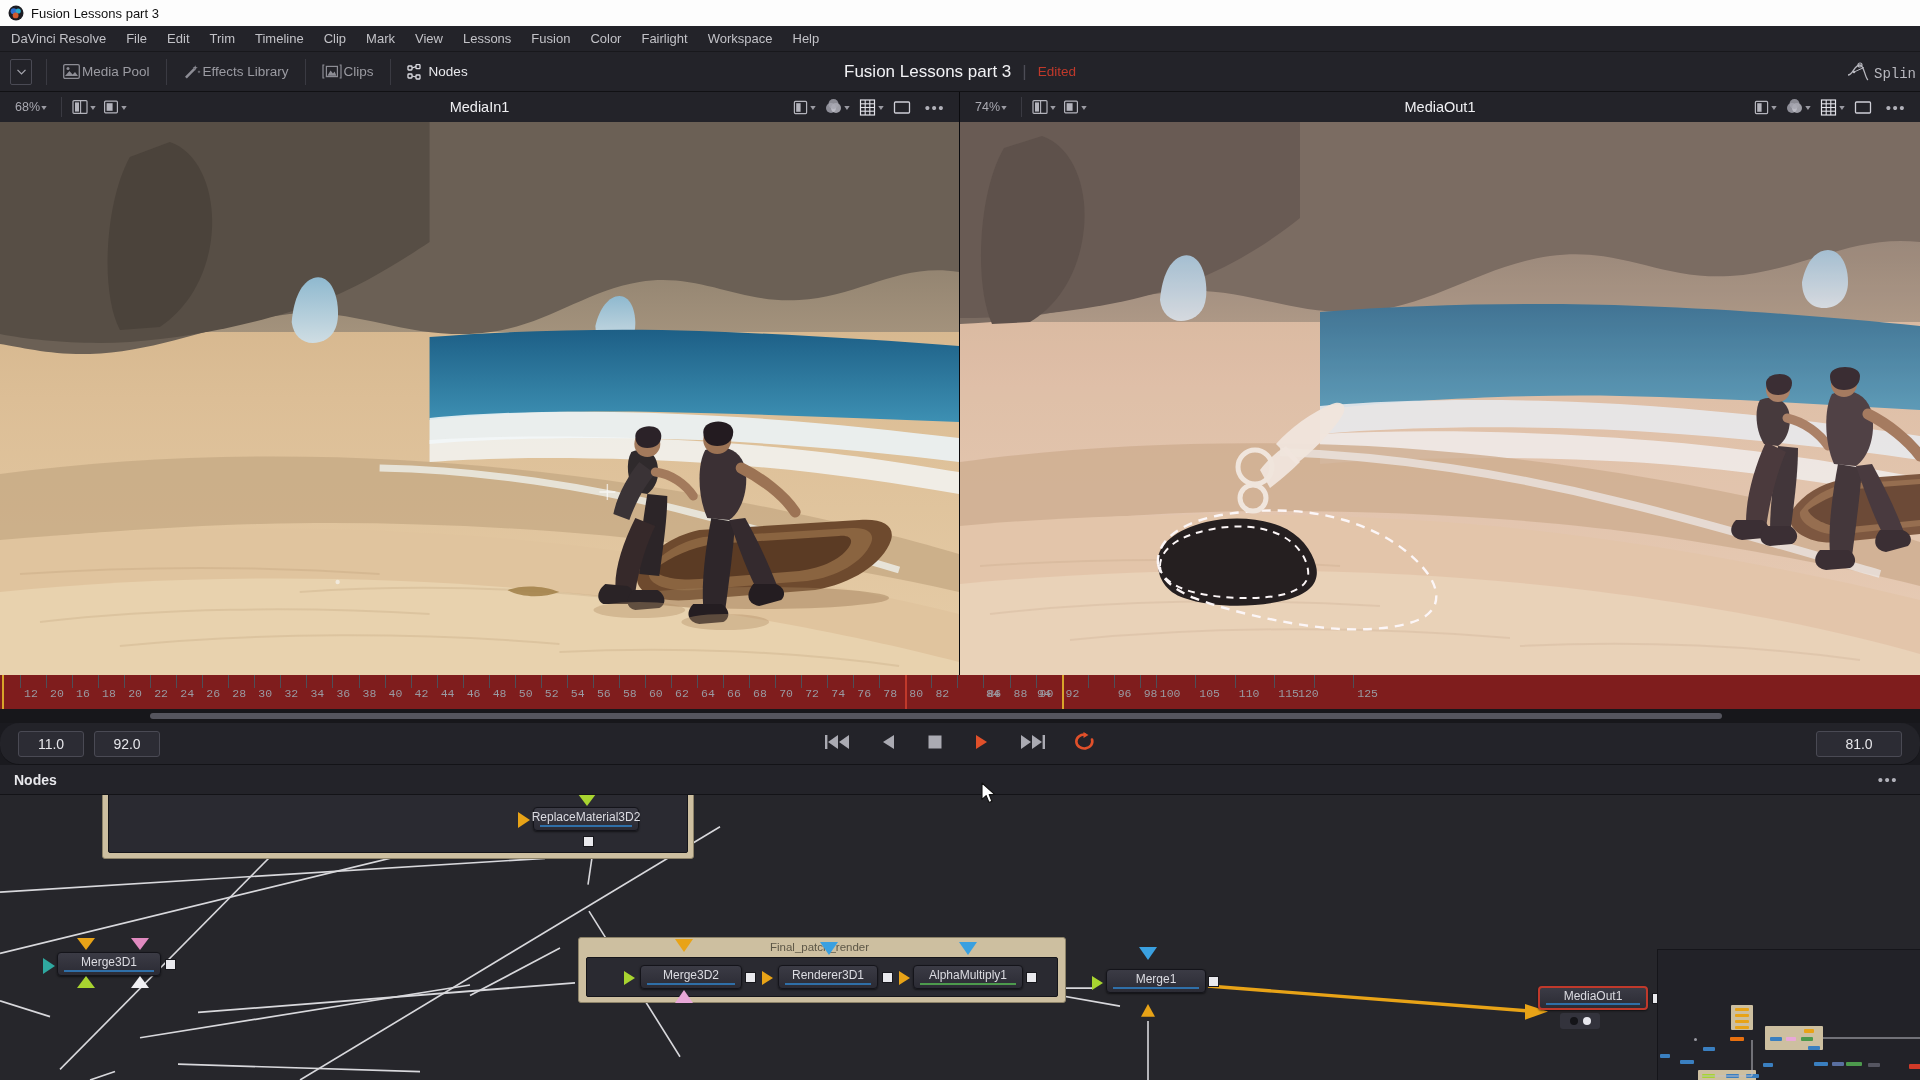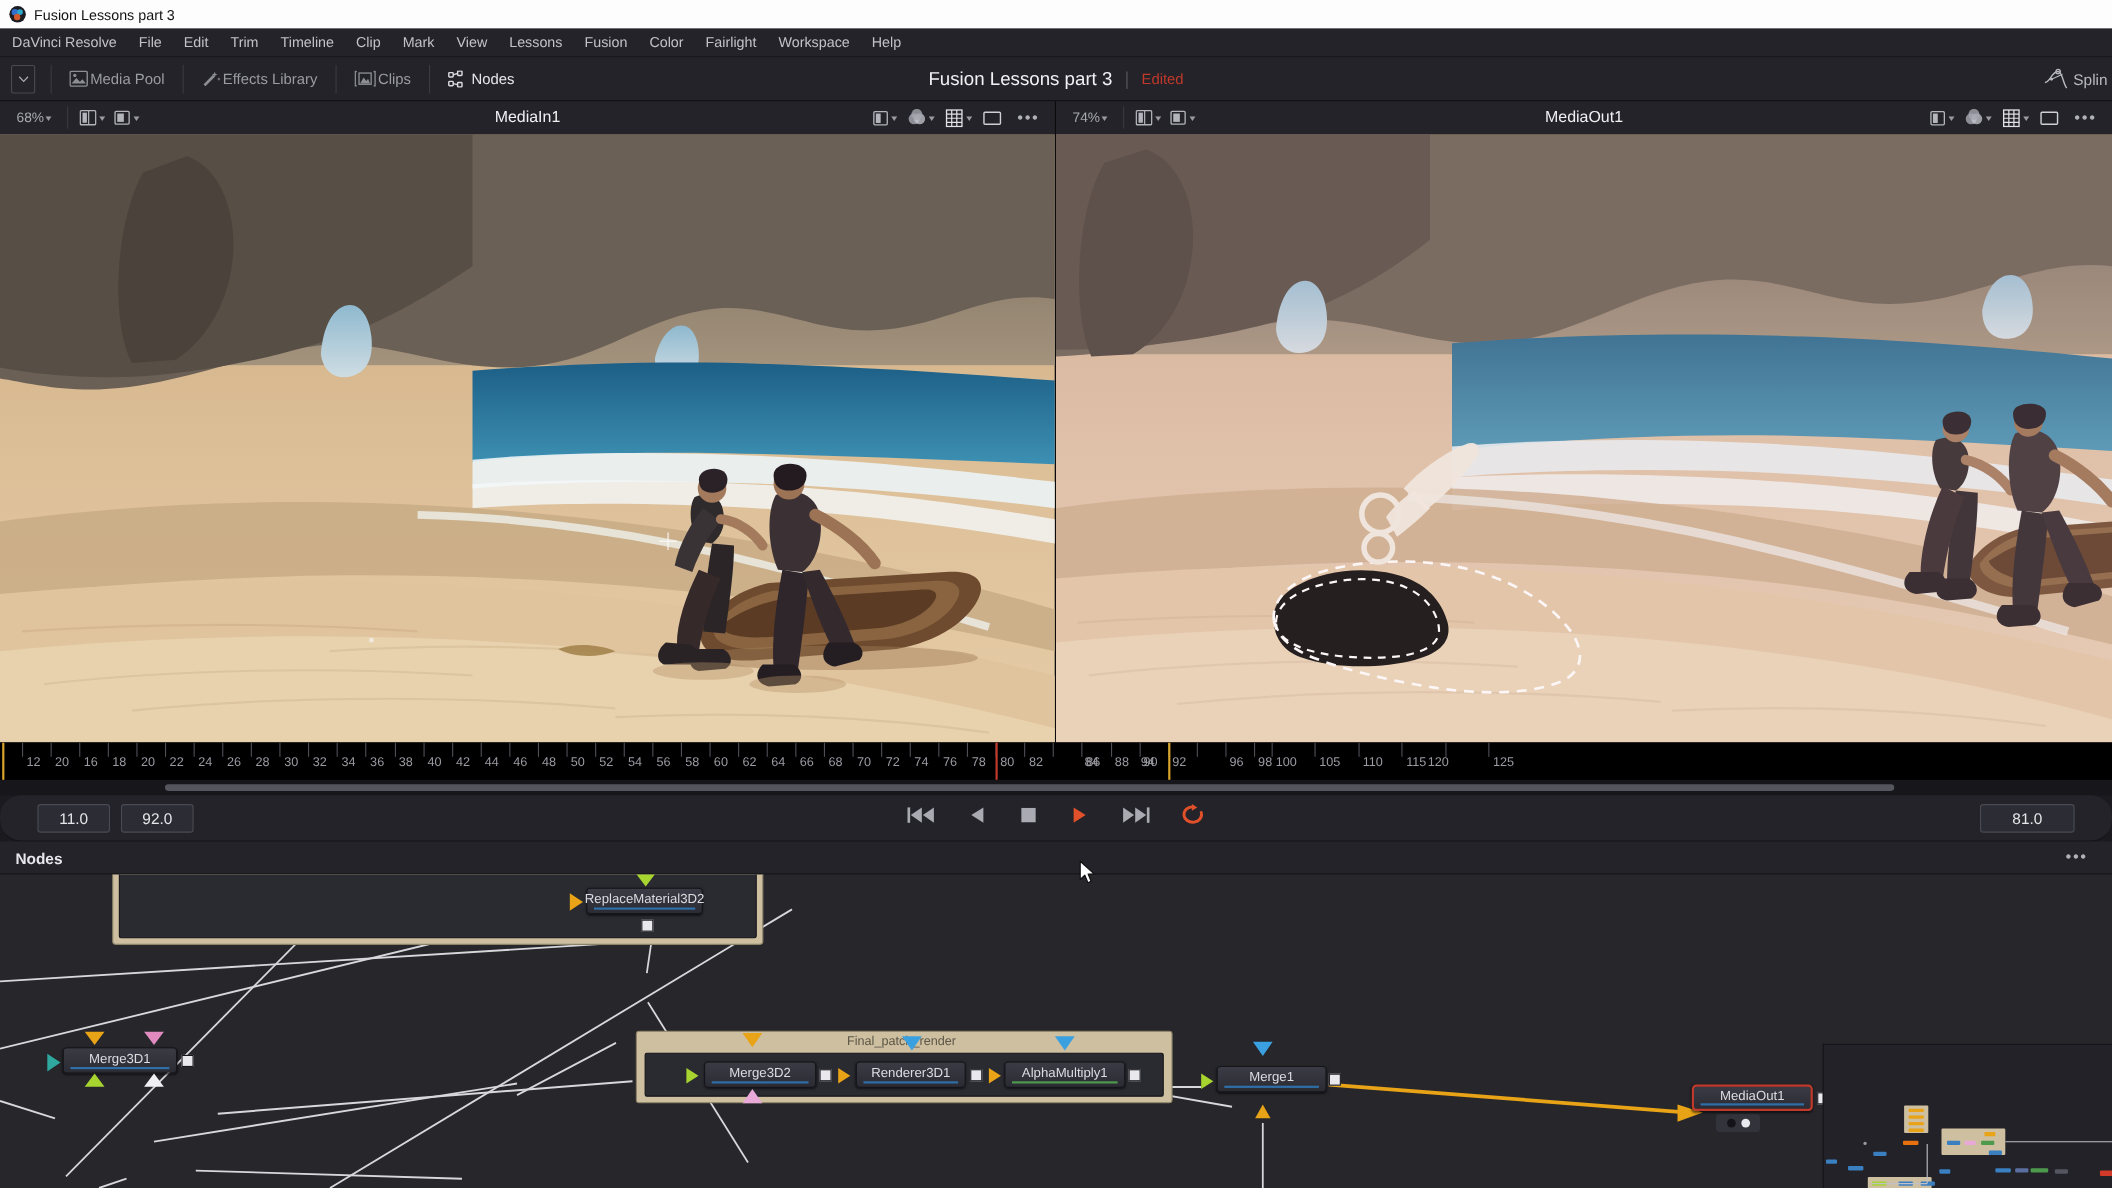--- a/index.html
+++ b/index.html
@@ -49,21 +49,21 @@
   }
   .tb-title{
     position:absolute; left:0; right:0; top:0; height:100%;
     display:flex; align-items:center; justify-content:center; gap:11px;
     pointer-events:none; font-size:17px;
   }
   .tb-title .proj{ color:#f2f2f5; }
   .tb-title .divider{ color:#4d4d56; }
   .tb-title .edited{ color:#c0392b; font-size:13.5px; }
   .tb-right{ margin-left:auto; display:flex; align-items:center; padding-right:0; }
-  .tb-spline{ display:flex; align-items:center; gap:5px; color:#b8b8bf; font-size:14px; padding-right:4px; }
+  .tb-spline{ display:flex; align-items:flex-end; gap:5px; color:#b8b8bf; font-size:14px; padding-right:4px;font-family:Liberation Mono, monospace; }
 
   
   .viewers{ flex:0 0 583px; display:flex; background:#111114; }
   .viewer{ width:50%; display:flex; flex-direction:column; position:relative; }
   .viewer.left{ border-right:1px solid #0b0b0e; }
   .vw-bar{
     height:30px; background:#232329; display:flex; align-items:center;
     flex:0 0 30px; padding:0 6px; position:relative; font-size:12.5px; color:#a9a9b1;
   }
   .vw-zoom{ display:flex; align-items:center; gap:2px; padding:0 9px; cursor:default; }
@@ -75,39 +75,39 @@
     color:#f0f0f3; font-size:14.5px; pointer-events:none; font-weight:400;
   }
   .vw-right{ margin-left:auto; display:flex; align-items:center; gap:2px; }
   .chev{ font-size:8px; color:#9a9aa2; transform:scaleX(1.35); display:inline-block; }
   .icn{ display:inline-flex; align-items:center; justify-content:center; }
   .vw-canvas{ flex:1; position:relative; overflow:hidden; background:#000; }
   .vw-canvas svg{ position:absolute; inset:0; width:100%; height:100%; display:block; }
   .dots{ letter-spacing:1.5px; font-size:15px; color:#b0b0b8; padding:0 8px; cursor:default; line-height:1; }
 
   
-  .ruler-wrap{ flex:0 0 34px; background:#000000; position:relative; overflow:hidden; }
+  .ruler-wrap{ flex:0 0 34px; background:#7f1d1d; position:relative; overflow:hidden;font-family:Liberation Mono, monospace; }
   .ruler{ position:absolute; inset:0; }
   .tick{ position:absolute; top:0; width:1px; height:13px; background:#4f4f58; }
   .tlabel{ position:absolute; top:12px; font-size:11.5px; color:#9a9aa2; }
   .phead{ position:absolute; top:0; bottom:0; width:2px; }
   .ph-red{ background:#c0392b; }
   .ph-yellow{ background:#d8a52a; }
   .ph-left{ background:#d8a52a; }
 
   
   .scrollstrip{ flex:0 0 14px; background:#17171b; position:relative; }
   .scrollstrip .bar{
     position:absolute; top:4px; height:6px; border-radius:3px; background:#55555e;
   }
 
   
   .transport{
     flex:0 0 42px; background:#232329; display:flex; align-items:center;
-    position:relative; padding:0 34px; border-bottom:1px solid #131317;border-radius:19px;
+    position:relative; padding:0 18px; border-bottom:1px solid #131317;border-radius:19px;
   }
   .tfield{
     border:1px solid #4a4a54; border-radius:3px; background:#2c2c34;
     width:66px; height:26px; display:flex; align-items:center; justify-content:center;
     font-size:14px; color:#e6e6ea; margin-right:10px;
   }
   .tfield.right{ margin-right:0; margin-left:auto; width:86px; }
   .tctl{
     position:absolute; left:0; right:0; top:0; height:100%;
     display:flex; align-items:center; justify-content:center; gap:28px;

